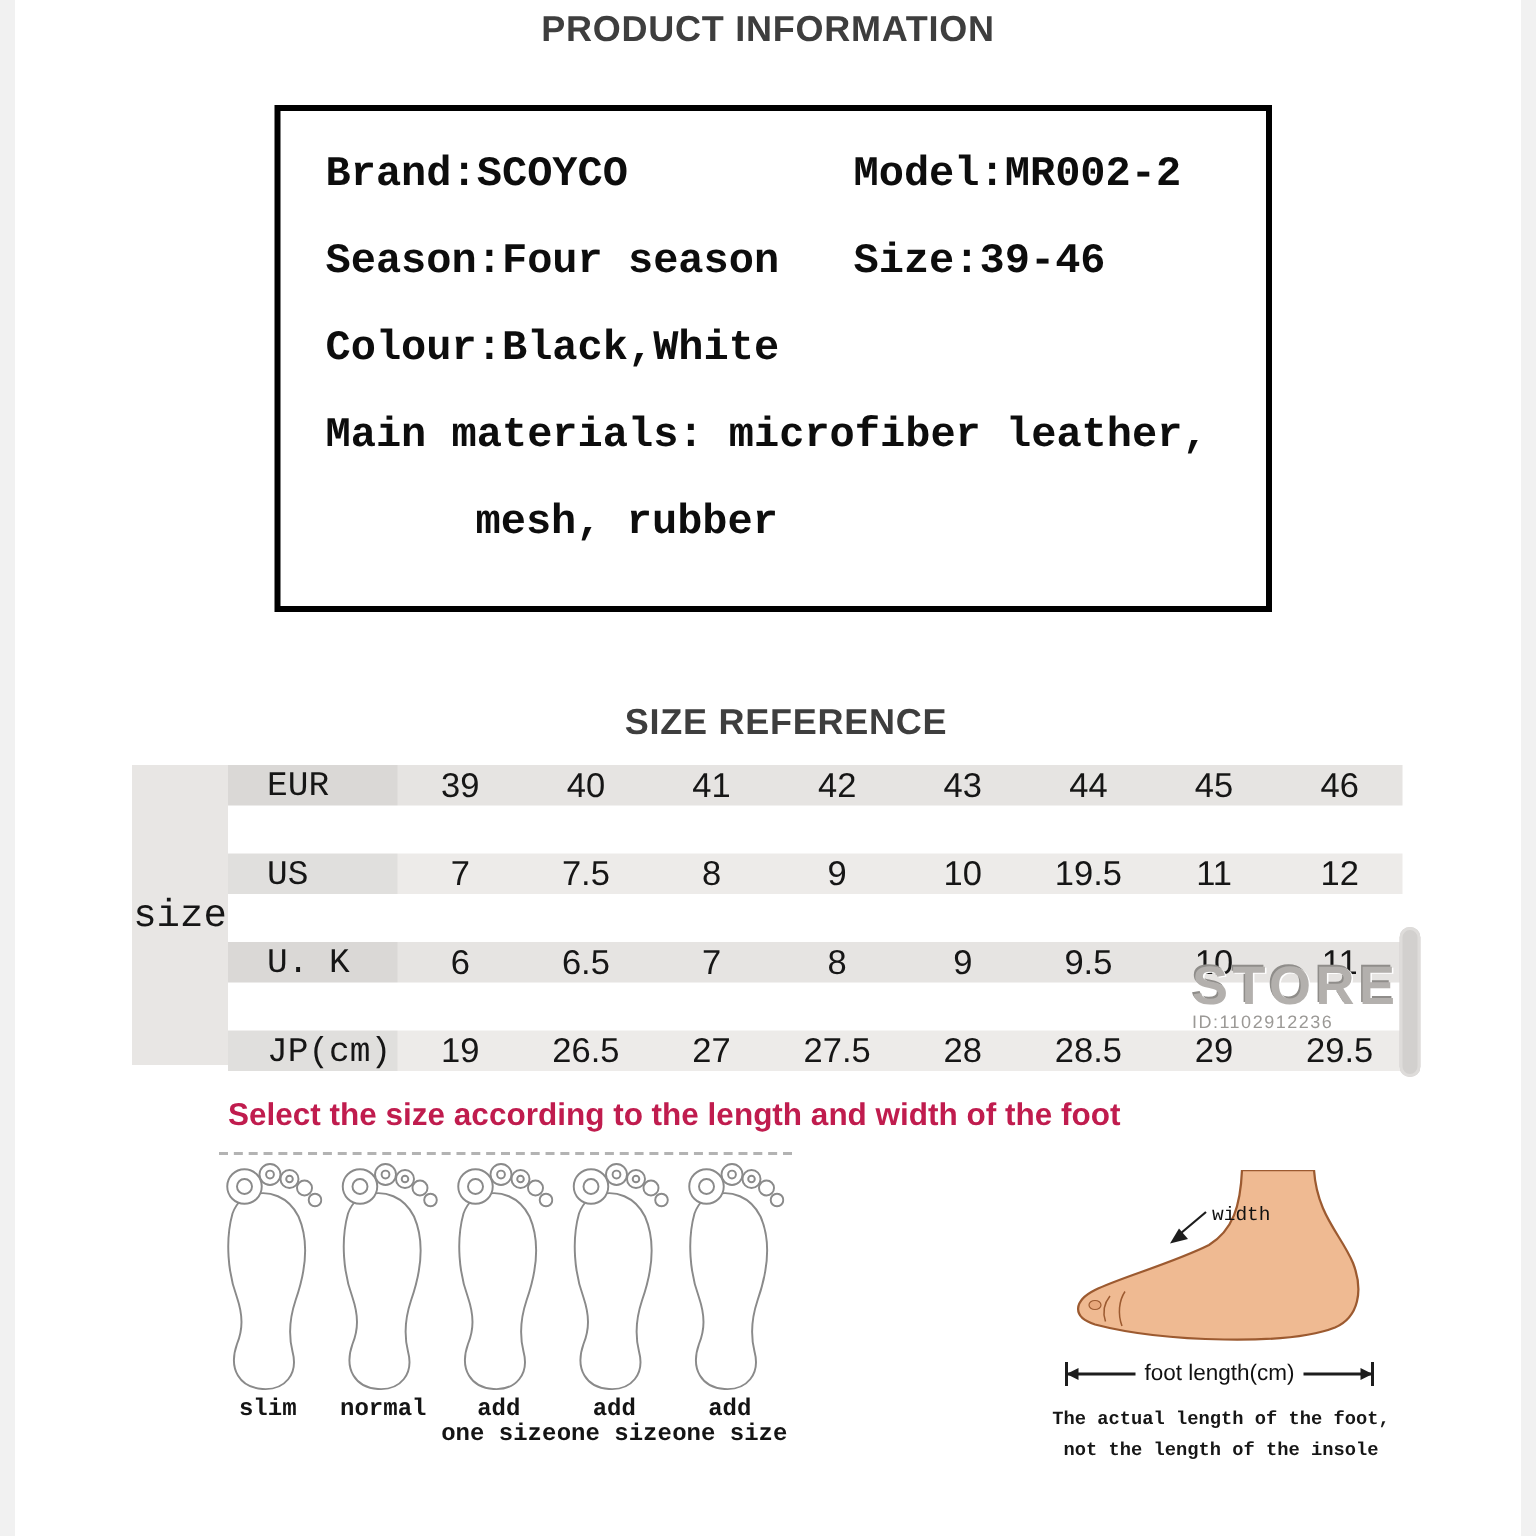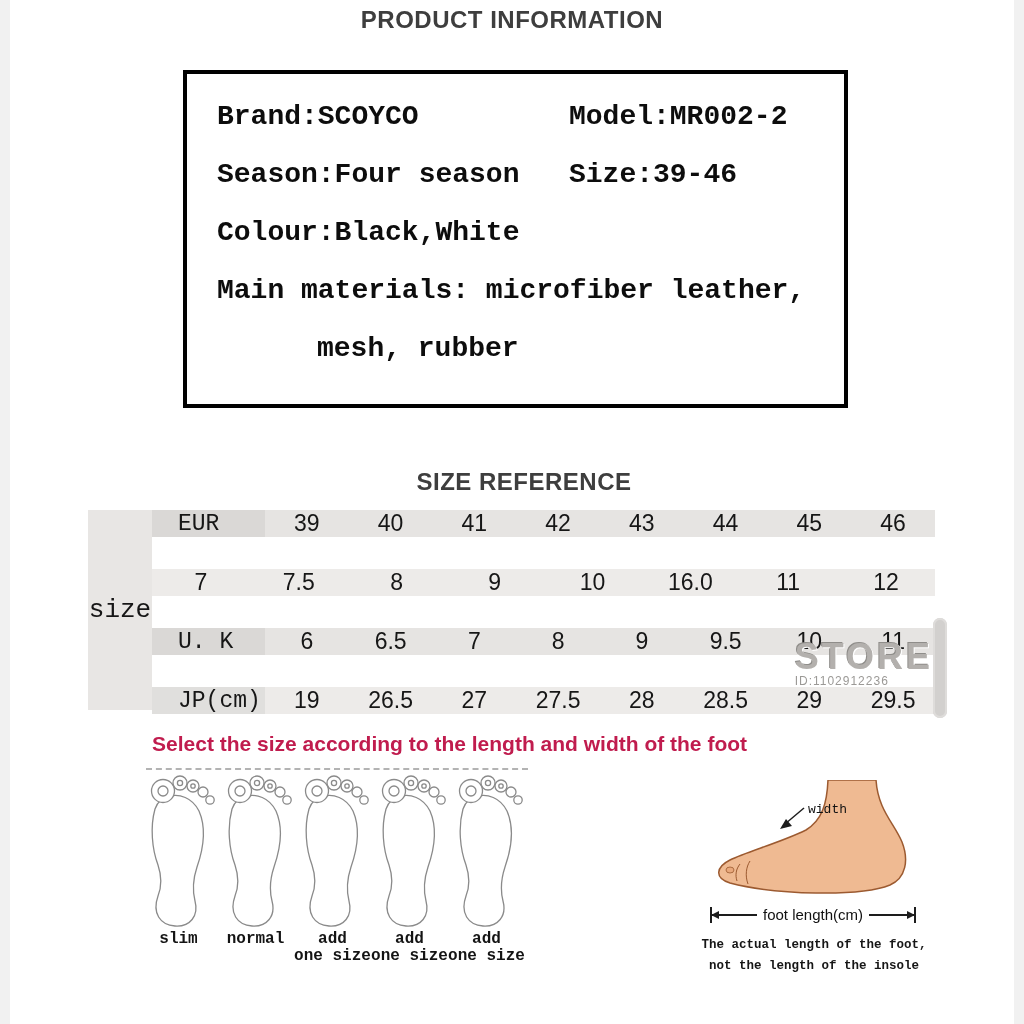--- a/index.html
+++ b/index.html
@@ -111,26 +111,27 @@
         <div class="t-cell">39</div>
         <div class="t-cell">40</div>
         <div class="t-cell">41</div>
         <div class="t-cell">42</div>
         <div class="t-cell">43</div>
         <div class="t-cell">44</div>
         <div class="t-cell">45</div>
         <div class="t-cell">46</div>
       </div>
       <div class="t-row">
+        <div class="t-label">US</div>
         <div class="t-cell">7</div>
         <div class="t-cell">7.5</div>
         <div class="t-cell">8</div>
         <div class="t-cell">9</div>
         <div class="t-cell">10</div>
-        <div class="t-cell">16.0</div>
+        <div class="t-cell">19.5</div>
         <div class="t-cell">11</div>
         <div class="t-cell">12</div>
       </div>
       <div class="t-row">
         <div class="t-label">U. K</div>
         <div class="t-cell">6</div>
         <div class="t-cell">6.5</div>
         <div class="t-cell">7</div>
         <div class="t-cell">8</div>
         <div class="t-cell">9</div>

